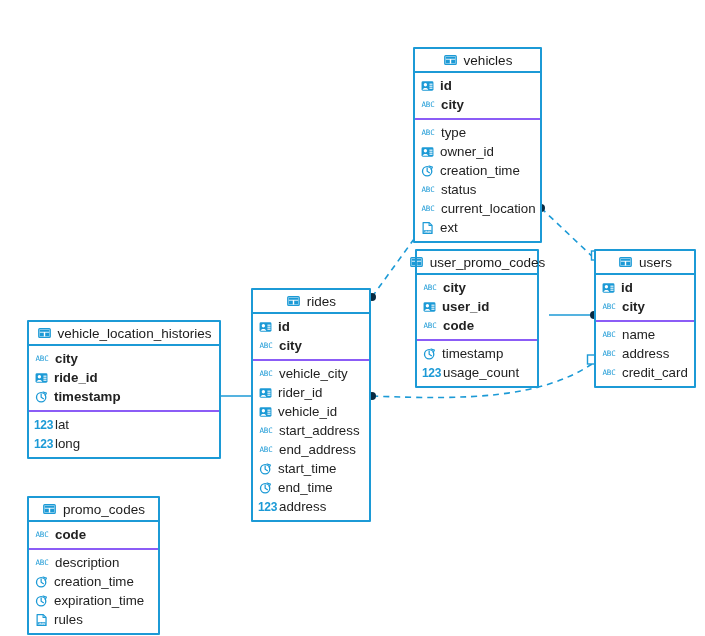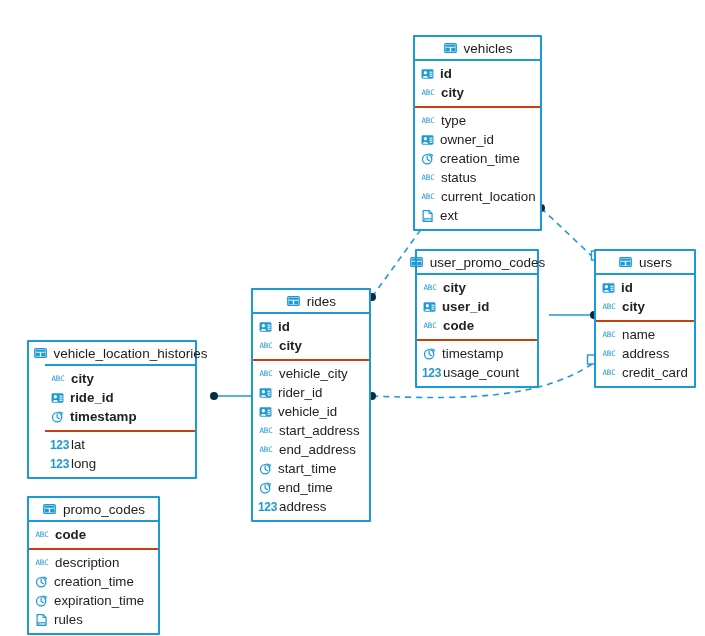--- a/index.html
+++ b/index.html
@@ -28,21 +28,21 @@
     border-bottom:2px solid #1c9ad6;
     font-size:13.5px;
     color:#1b1b1b;
     padding:0 6px;
     background:#fff;
   }
   .tbl-section{
     box-sizing:border-box;
     padding:3px 0 4px 0;
   }
-  .tbl-section.keys{border-bottom:2px solid #c2410c;}
+  .tbl-section.keys{border-bottom:2px solid #8b5cf6;}
   .field{
     display:flex;align-items:center;gap:5px;
     height:19px;
     padding:0 6px 0 5px;
     font-size:13.3px;
     color:#222;
     white-space:nowrap;
   }
   .field.key{font-weight:bold;}
 
@@ -87,21 +87,21 @@
         <path d="M 372 396 C 470 400 540 398 592 364" fill="none" stroke="#1c9ad6" stroke-width="1.6" stroke-dasharray="6 5"></path>
         <circle cx="372" cy="396" r="4" fill="#0a2b42"></circle>
         <rect x="587.5" y="355" width="9" height="9" fill="#ffffff" stroke="#1c9ad6" stroke-width="1.4"></rect>
       </g>
       <g>
         <path d="M 214 396 L 251 396" fill="none" stroke="#1c9ad6" stroke-width="1.6"></path>
         <circle cx="214" cy="396" r="4" fill="#0a2b42"></circle>
       </g>
     </svg>
 
-<div class="table-box" style="left: 413px; top: 35px; width: 129px;">
+<div class="table-box" style="left: 413px; top: 47px; width: 129px;">
       <div class="tbl-header">
         <span class="ic ic-box">
           <svg width="15" height="14" viewBox="0 0 16 16">
             <rect x="1.5" y="3" width="13" height="10" rx="1" fill="none" stroke="#1c9ad6" stroke-width="1.6"></rect>
             <rect x="2.6" y="4.1" width="10.8" height="2.5" fill="#1c9ad6"></rect>
             <rect x="2.6" y="7.6" width="4.6" height="4.3" fill="#1c9ad6"></rect>
             <rect x="8.8" y="7.6" width="4.6" height="4.3" fill="#1c9ad6"></rect>
           </svg>
         </span>
         <span>vehicles</span>
@@ -361,21 +361,21 @@
             </svg>
           </span>
           <span>end_time</span>
         </div>
         <div class="field">
           <span class="ic ic-123">123</span>
           <span>address</span>
         </div>
       </div>
     </div>
-    <div class="table-box" style="left: 27px; top: 340px; width: 170px; padding-left: 16px;">
+    <div class="table-box" style="left: 27px; top: 320px; width: 194px;">
       <div class="tbl-header">
         <span class="ic ic-box">
           <svg width="15" height="14" viewBox="0 0 16 16">
             <rect x="1.5" y="3" width="13" height="10" rx="1" fill="none" stroke="#1c9ad6" stroke-width="1.6"></rect>
             <rect x="2.6" y="4.1" width="10.8" height="2.5" fill="#1c9ad6"></rect>
             <rect x="2.6" y="7.6" width="4.6" height="4.3" fill="#1c9ad6"></rect>
             <rect x="8.8" y="7.6" width="4.6" height="4.3" fill="#1c9ad6"></rect>
           </svg>
         </span>
         <span>vehicle_location_histories</span>

